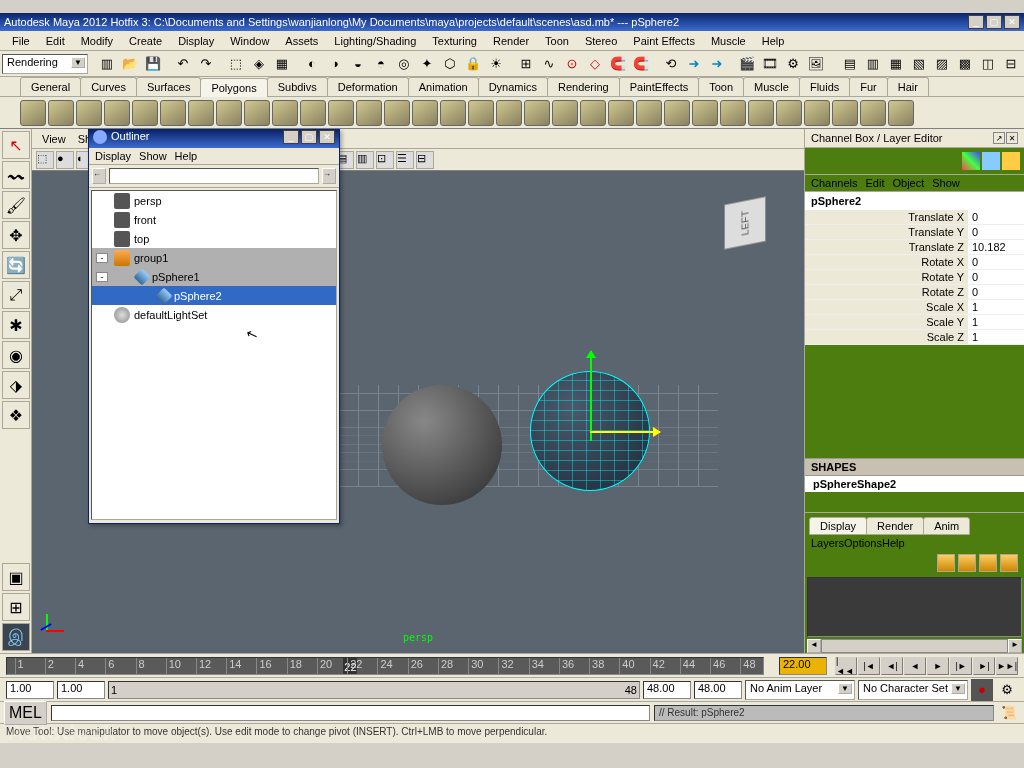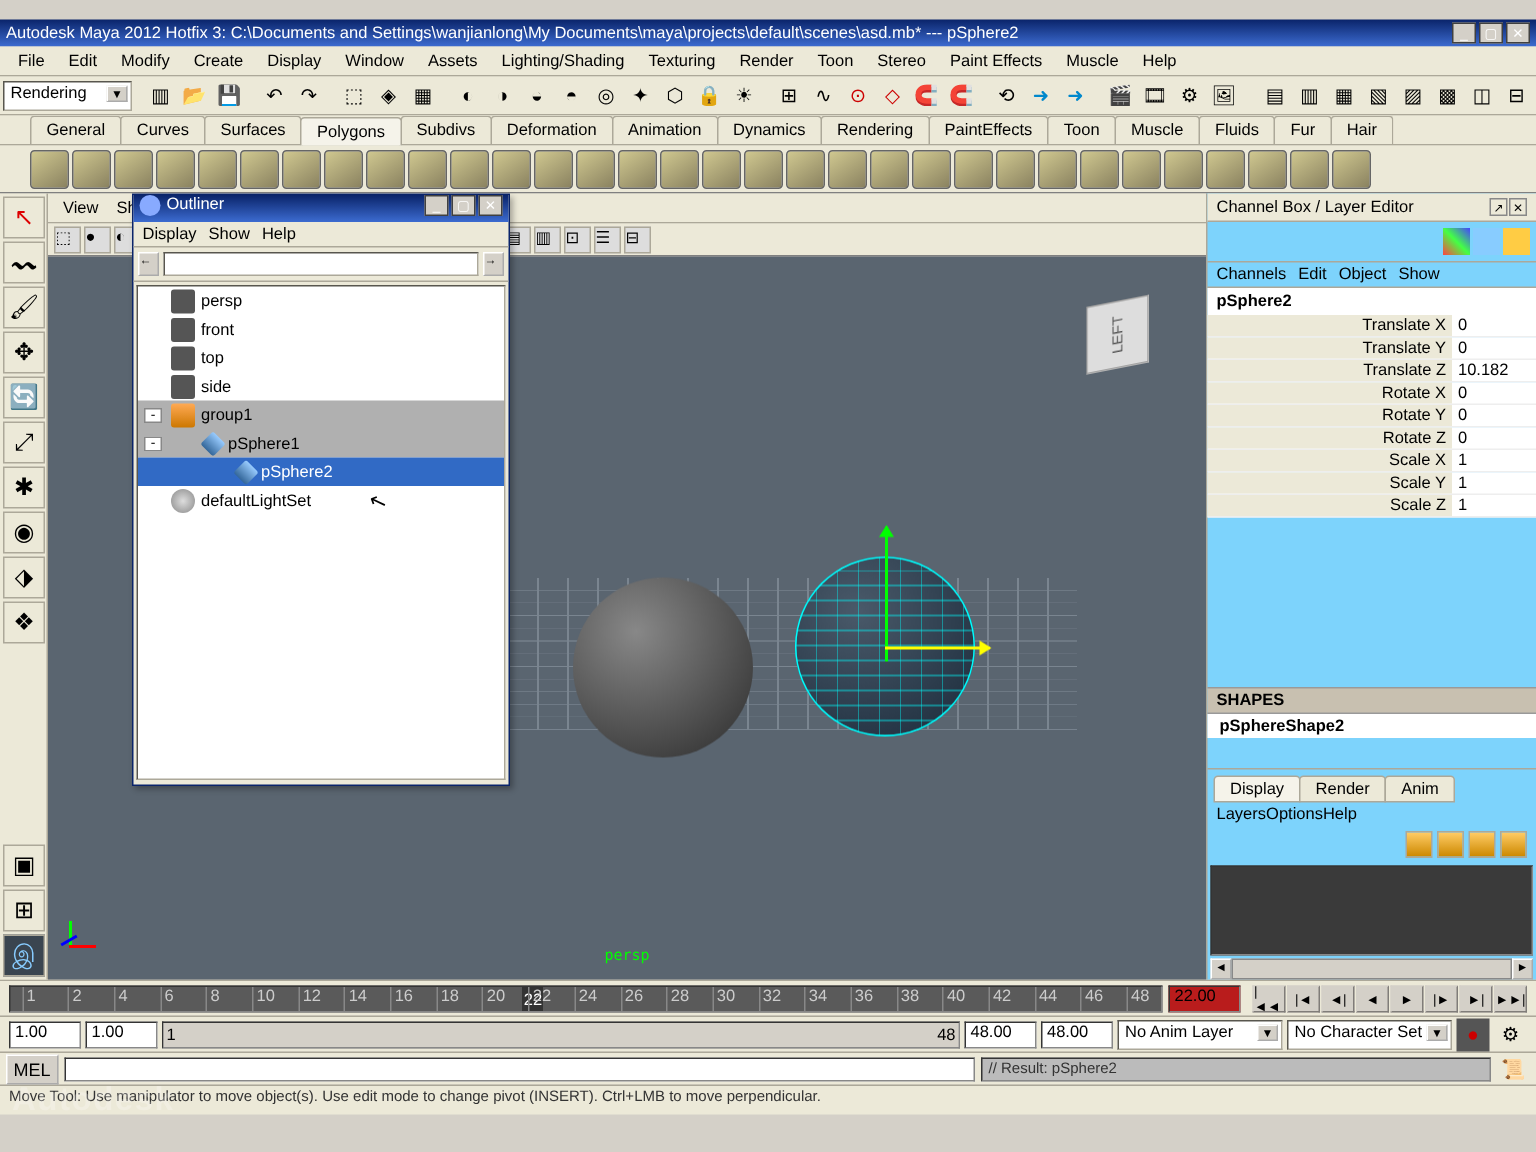--- a/index.html
+++ b/index.html
@@ -33,21 +33,21 @@
 .axis { position:absolute; left:558px; top:180px; width:2px; height:90px; background:#0f0; }
 .axis::after { content:''; position:absolute; top:-6px; left:-4px; border:5px solid transparent; border-bottom:8px solid #0f0; }
 .axisx { position:absolute; left:558px; top:260px; width:70px; height:2px; background:#ff0; }
 .axisx::after { content:''; position:absolute; right:-6px; top:-4px; border:5px solid transparent; border-left:8px solid #ff0; }
 .viewcube { position:absolute; right:35px; top:28px; width:48px; height:48px; background:#ddd; border:1px solid #999; transform:rotateX(20deg) rotateY(-30deg); font-size:7px; display:flex; align-items:center; justify-content:center; color:#555; }
 .persp-lbl { position:absolute; bottom:10px; left:50%; transform:translateX(-50%); color:#0f0; font-size:10px; font-family:monospace; }
 .vp-axis { position:absolute; bottom:15px; left:8px; width:30px; height:30px; }
 .vp-axis .ay { position:absolute; width:2px; height:18px; background:#0f0; left:6px; bottom:6px; }
 .vp-axis .ax { position:absolute; width:18px; height:2px; background:#f00; left:6px; bottom:6px; }
 .vp-axis .az { position:absolute; width:12px; height:2px; background:#00f; left:0; bottom:10px; transform:rotate(-30deg); }
-.channelbox { width:220px; background:#7dd3fc; display:flex; flex-direction:column; border-left:1px solid #aca899; }
+.channelbox { width:220px; background:#4d7c0f; display:flex; flex-direction:column; border-left:1px solid #aca899; }
 .cb-title { background:#ece9d8; padding:3px 6px; border-bottom:1px solid #aca899; display:flex; justify-content:space-between; }
 .cb-title .wbtns { display:flex; gap:1px; }
 .cb-title .wb { width:12px; height:12px; border:1px solid #888; font-size:8px; display:flex; align-items:center; justify-content:center; }
 .cb-icons { padding:4px; display:flex; justify-content:flex-end; gap:2px; border-bottom:1px solid #aca899; }
 .cb-icon { width:18px; height:18px; }
 .cb-menu { display:flex; padding:2px 6px; gap:8px; border-bottom:1px solid #aca899; }
 .cb-obj { padding:3px 6px; background:#fff; font-weight:bold; }
 .cb-attrs { flex:1; }
 .cb-row { display:flex; background:#fff; border-bottom:1px solid #eee; }
 .cb-row .lbl { flex:1; text-align:right; padding:1px 4px; background:#ece9d8; }
@@ -80,30 +80,30 @@
 .outliner .oitem .oico.cam { background:#555; border-radius:2px; }
 .outliner .oitem .oico.grpic { background:linear-gradient(#fa5,#c70); border-radius:2px; }
 .outliner .oitem .oico.poly { background:linear-gradient(#9cf,#369); border-radius:2px; transform:rotate(45deg); width:12px; height:12px; }
 .outliner .oitem .oico.set { background:radial-gradient(circle,#ddd,#888); }
 .outliner .oitem .ind { display:inline-block; }
 .cursor-arrow { position:absolute; left:246px; top:326px; font-size:14px; color:#000; pointer-events:none; z-index:200; transform:rotate(-20deg); }
 .timeslider { height:24px; background:#ece9d8; display:flex; align-items:center; padding:0 6px; border-top:1px solid #aca899; }
 .timeslider .tl { flex:1; height:18px; background:#5a5a5a; border:1px inset #888; position:relative; color:#ccc; font-size:9px; display:flex; align-items:center; }
 .timeslider .tl .tick { position:absolute; height:100%; border-left:1px solid #888; padding-left:2px; }
 .timeslider .tl .cur { position:absolute; height:100%; width:14px; background:#333; left:44.5%; color:#fff; text-align:center; line-height:18px; }
-.timeslider .curfield { width:48px; height:18px; background:#b91c1c; border:1px inset #888; margin-left:4px; padding:0 3px; }
+.timeslider .curfield { width:48px; height:18px; background:#eab308; border:1px inset #888; margin-left:15px; padding:0 3px; }
 .playctl { display:flex; gap:1px; margin-left:8px; }
 .playbtn { width:22px; height:18px; border:1px outset #d4d0c8; background:#d4d0c8; font-size:9px; cursor:pointer; display:flex; align-items:center; justify-content:center; }
 .rangeslider { height:24px; background:#ece9d8; display:flex; align-items:center; padding:2px 6px; gap:3px; border-top:1px solid #aca899; }
 .rangeslider .rfield { width:48px; height:18px; background:#fff; border:1px inset #888; padding:0 3px; }
 .rangeslider .rbar { flex:1; height:18px; background:#aaa; border:1px inset #888; position:relative; }
 .rangeslider .rbar .rhandle { position:absolute; height:100%; background:#d4d0c8; width:100%; display:flex; justify-content:space-between; font-size:9px; align-items:center; padding:0 2px; }
 .rangeslider .drop { min-width:110px; }
 .cmdline { height:22px; background:#ece9d8; display:flex; align-items:center; padding:2px 4px; gap:4px; border-top:1px solid #aca899; }
-.cmdline .clab { padding:2px 4px; background:#d4d0c8; border:1px outset #fff; font-size:12px; }
+.cmdline .clab { padding:2px 4px; background:#d4d0c8; border:1px outset #fff; font-size:16px; }
 .cmdline .cin { flex:1; height:16px; background:#fff; border:1px inset #888; }
 .cmdline .cres { width:340px; height:16px; background:#bbb; border:1px inset #888; padding:0 4px; font-size:10px; line-height:14px; color:#333; }
 .helpline { height:20px; background:#ece9d8; padding:2px 6px; font-size:10px; border-top:1px solid #aca899; color:#333; }
 .watermark { position:absolute; left:8px; bottom:22px; font-size:22px; color:rgba(255,255,255,.25); font-weight:bold; letter-spacing:1px; pointer-events:none; z-index:50; }
 .vp-toolbar { background:#ece9d8; height:22px; display:flex; align-items:center; padding:0 4px; gap:2px; border-bottom:1px solid #808080; }
 .vp-toolbar .vpb { width:18px; height:18px; border:1px solid #aca899; background:#ddd; cursor:pointer; }
 .vp-toolbar .sep { width:8px; }
 .lmenu { display:flex; padding:2px 6px; }
 .licons { display:flex; justify-content:flex-end; gap:3px; padding:3px 6px; }
 .lico { width:18px; height:18px; border:1px solid #aca899; background:linear-gradient(#fc6,#c80); cursor:pointer; }
@@ -498,26 +498,20 @@
         <span class="ind" style="width:0px"></span>
         <div class="oico cam"></div>
         <span>front</span>
       </div>
       <div class="oitem">
         <div class="noexp"></div>
         <span class="ind" style="width:0px"></span>
         <div class="oico cam"></div>
         <span>top</span>
       </div>
-      <div class="oitem">
-        <div class="noexp"></div>
-        <span class="ind" style="width:0px"></span>
-        <div class="oico cam"></div>
-        <span>side</span>
-      </div>
       <div class="oitem grp">
         <div class="exp">-</div>
         <span class="ind" style="width:0px"></span>
         <div class="oico grpic"></div>
         <span>group1</span>
       </div>
       <div class="oitem grp">
         <div class="exp">-</div>
         <span class="ind" style="width:22px"></span>
         <div class="oico poly"></div>

